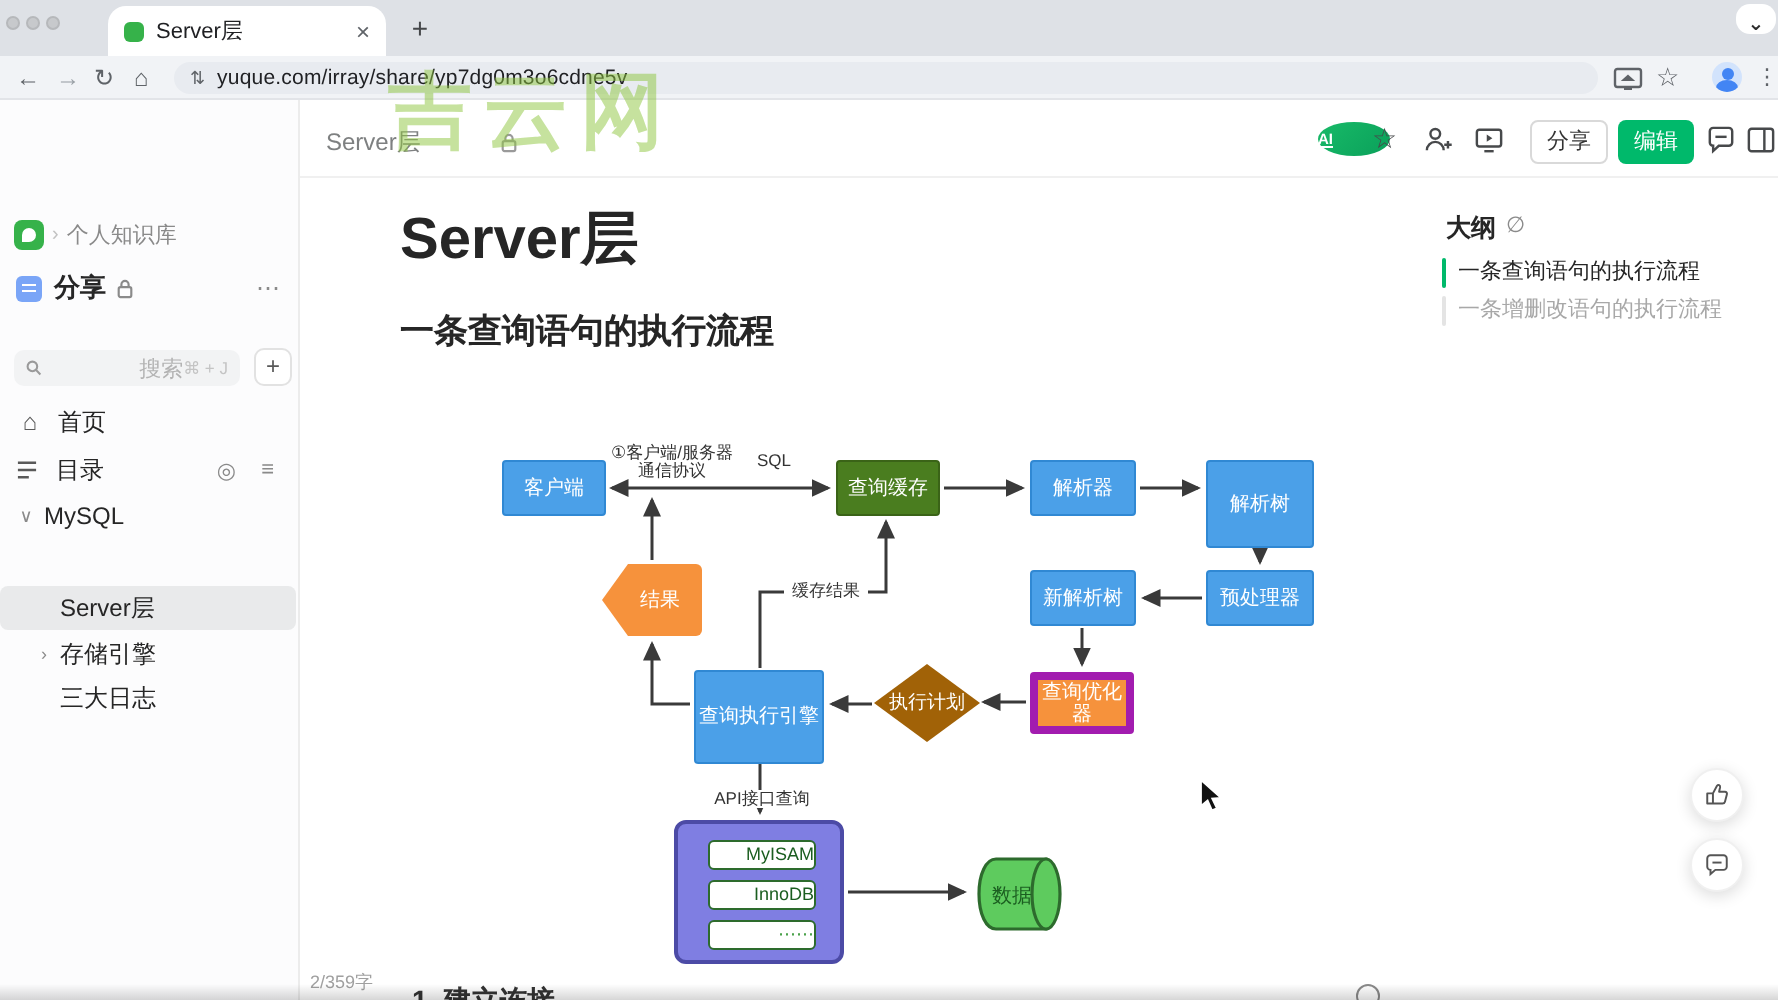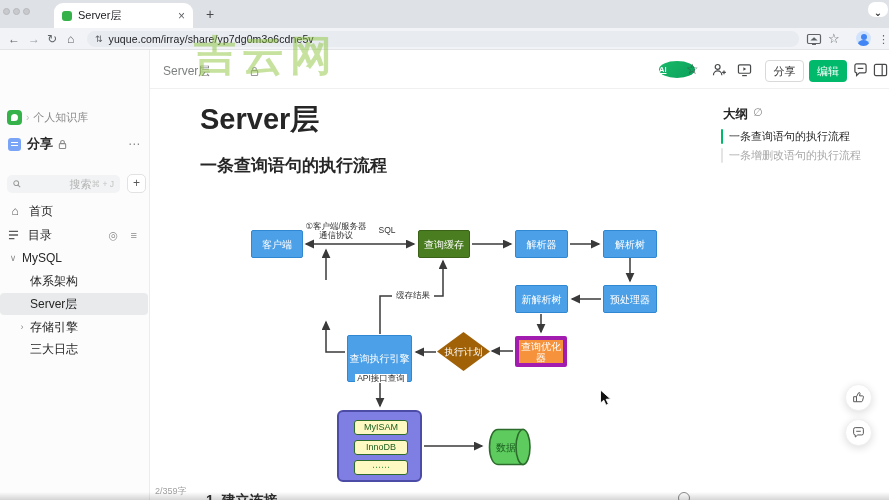--- a/index.html
+++ b/index.html
@@ -99,22 +99,22 @@
   
   .flowchart { position:absolute; left:240px; top:210px; width:430px; height:290px; }
   .fc-node { position:absolute; display:flex; align-items:center; justify-content:center;
              font-size:10px; color:#fff; text-align:center; line-height:11px; }
   .n-blue { background:#4ba0e8; border:1px solid #3088d3; border-radius:2px; }
   .n-green { background:#4a7d1f; border:1px solid #3a6317; border-radius:2px; }
   .n-orange { background:#f6923c; border:4px solid #a21caf; border-radius:2px; }
   .n-pentagon { background:#f6923c; clip-path:polygon(0% 50%,26% 0%,100% 0%,100% 100%,26% 100%); border-radius:3px; padding-left:8px; }
   .n-diamond { background:#a16207; clip-path:polygon(50% 0%,100% 50%,50% 100%,0% 50%); font-size:9.5px; }
   .fc-container { position:absolute; background:#7f7ee2; border:2px solid #4c4ba6; border-radius:6px; }
-  .engine-box { position:absolute; background:#fef9c3; border:1px solid #2d6b2d; border-radius:3px;
-                font-size:9px; color:#1b5e20; text-align:center; line-height:13px; }
+  .engine-box { position:absolute; background:#ffffff; border:1px solid #2d6b2d; border-radius:3px;
+                font-size:9px; color:#1b5e20; text-align:right; line-height:13px; }
   .fc-label { position:absolute; font-size:8.5px; color:#333; background:#fff; line-height:9px; text-align:center; }
   .fc-arrows { position:absolute; left:0; top:0; }
 
   
   .float-btn { position:absolute; left:845px; width:27px; height:27px; border-radius:50%; background:#fff;
                border:1px solid #f0f0f0; box-shadow:0 2px 8px rgba(0,0,0,0.14);
                display:flex; align-items:center; justify-content:center; }
 
   
   .watermark { position:absolute; left:194px; top:28px; font-size:42px; font-weight:800; letter-spacing:6px;
@@ -195,23 +195,20 @@
       </svg>
       <span>目录</span>
       <span class="sb-right-ic" style="right:32px">◎</span>
       <span class="sb-right-ic" style="right:13px">≡</span>
     </div>
     <div class="sb-row" style="top:199px; height:18px; padding-left:8px">
       <span class="tree-chev">∨</span>
       <span style="margin-left:4px">MySQL</span>
     </div>
     <div class="sel-bg"></div>
-    <div class="sb-row" style="top:222px; height:18px; padding-left:30px">
-      <span>体系架构</span>
-    </div>
     <div class="sb-row" style="top:245px; height:18px; padding-left:30px; font-weight:500">
       <span>Server层</span>
     </div>
     <div class="sb-row" style="top:268px; height:18px; padding-left:17px">
       <span class="tree-chev">›</span>
       <span style="margin-left:3px">存储引擎</span>
     </div>
     <div class="sb-row" style="top:290px; height:18px; padding-left:30px">
       <span>三大日志</span>
     </div>
@@ -293,28 +290,31 @@
 
     <div class="fc-node n-blue" style="left:11px; top:20px; width:52px; height:28px">
       <span>客户端</span>
     </div>
     <div class="fc-node n-green" style="left:178px; top:20px; width:52px; height:28px">
       <span>查询缓存</span>
     </div>
     <div class="fc-node n-blue" style="left:275px; top:20px; width:53px; height:28px">
       <span>解析器</span>
     </div>
-    <div class="fc-node n-blue" style="left:363px; top:20px; width:54px; height:28px">
+    <div class="fc-node n-blue" style="left:363px; top:20px; width:54px; height:44px">
       <span>解析树</span>
     </div>
     <div class="fc-node n-blue" style="left:275px; top:75px; width:53px; height:28px">
       <span>新解析树</span>
     </div>
     <div class="fc-node n-blue" style="left:363px; top:75px; width:54px; height:28px">
       <span>预处理器</span>
+    </div>
+    <div class="fc-node n-pentagon" style="left:61px; top:72px; width:50px; height:36px">
+      <span>结果</span>
     </div>
     <div class="fc-node n-blue" style="left:107px; top:125px; width:65px; height:47px">
       <span>查询执行引擎</span>
     </div>
     <div class="fc-node n-diamond" style="left:197px; top:122px; width:53px; height:39px">
       <span>执行计划</span>
     </div>
     <div class="fc-node n-orange" style="left:275px; top:126px; width:52px; height:31px">
       <span>查询优化器</span>
     </div>
@@ -336,21 +336,21 @@
       <ellipse cx="36" cy="19" rx="7" ry="17.5" fill="#5ecb5e" stroke="#2d6b2d" stroke-width="1.6"></ellipse>
       <text x="19" y="23" font-size="10" fill="#1b5e20" text-anchor="middle" font-family="Liberation Sans, sans-serif">数据</text>
     </svg>
 
     <div class="fc-label" style="left:64px; top:12px; width:64px; background:transparent">
       <div>①客户端/服务器</div>
       <div>通信协议</div>
     </div>
     <div class="fc-label" style="left:136px; top:16px; width:22px; background:transparent">SQL</div>
     <div class="fc-label" style="left:152px; top:81px; width:42px">缓存结果</div>
-    <div class="fc-label" style="left:115px; top:164px; width:52px">API接口查询</div>
+    <div class="fc-label" style="left:115px; top:185px; width:52px">API接口查询</div>
   </div>
 
   <div class="word-count">2/359字</div>
   <div class="partial-text">1. 建立连接</div>
   <div class="partial-circle"></div>
 
   <div class="float-btn" style="top:384px">
     <svg width="13" height="13" viewBox="0 0 16 16">
       <path d="M5.5,7 L8,2.3 C8.8,1.3 10.1,2 9.9,3.2 L9.3,6 L12.9,6 C13.9,6 14.3,6.9 14.1,7.6 L12.9,12.1 C12.7,12.8 12.1,13.2 11.4,13.2 L5.5,13.2 M5.5,7 L5.5,13.2 M5.5,7 L2,7 L2,13.2 L5.5,13.2" stroke="#555" fill="none" stroke-width="1.2" stroke-linejoin="round"></path>
     </svg>

